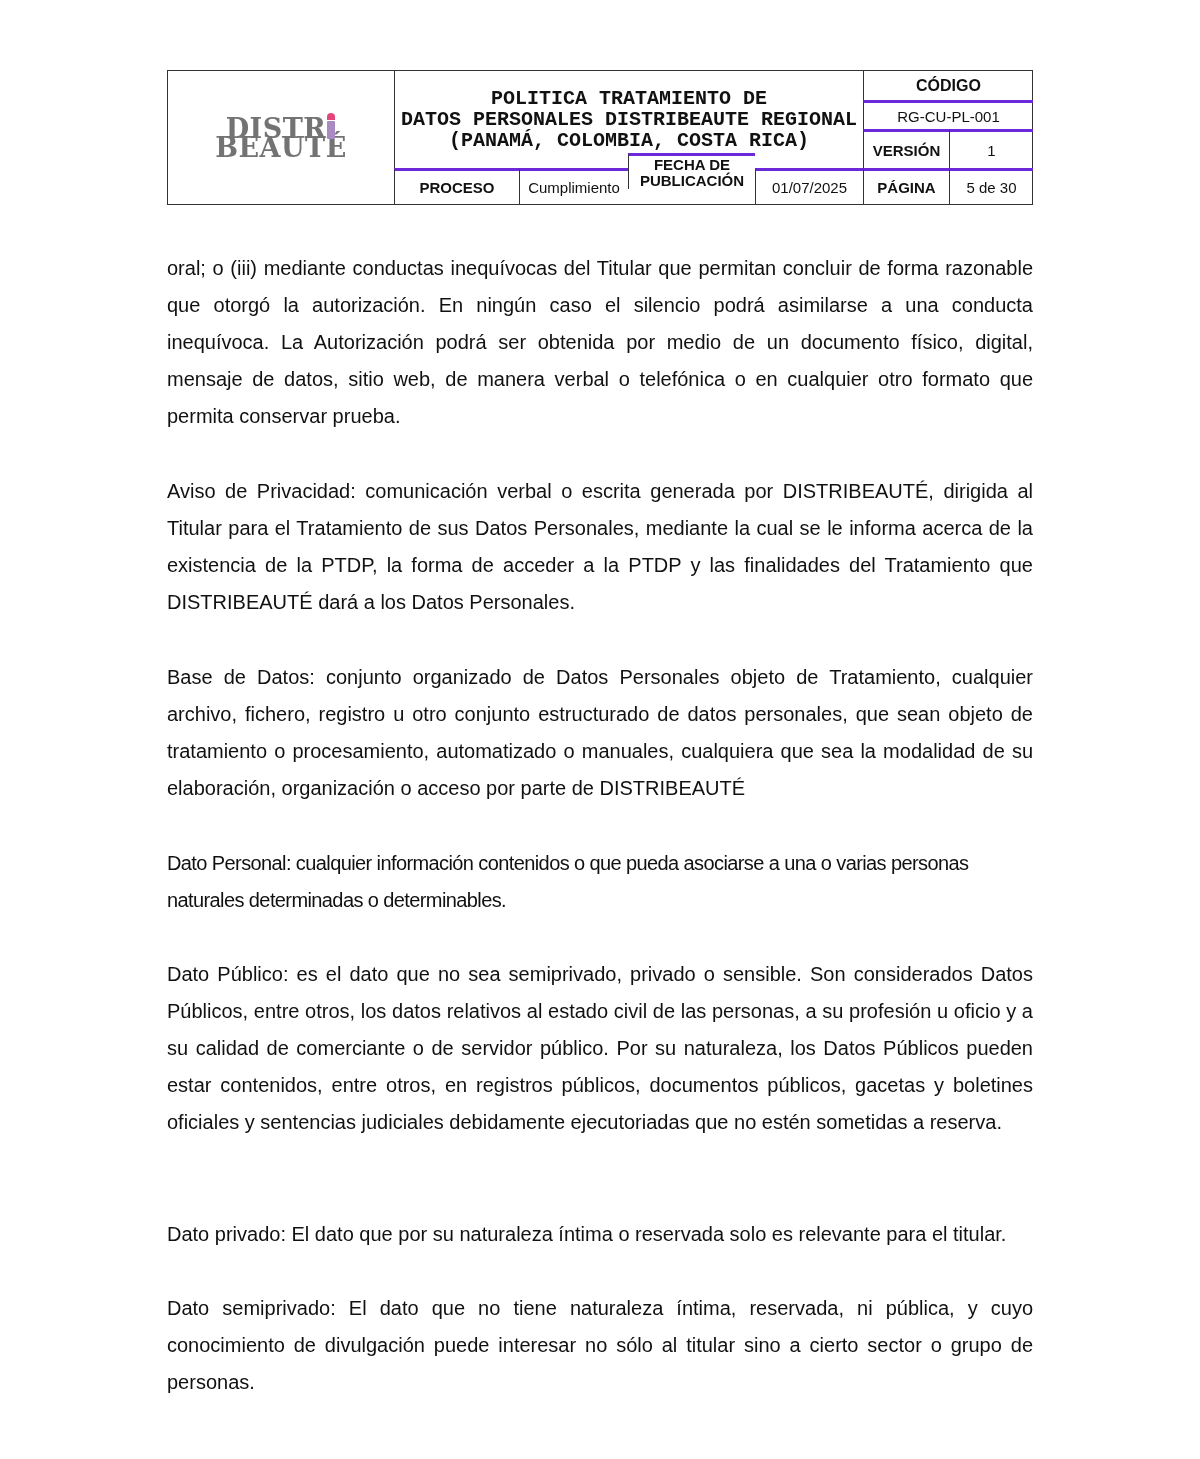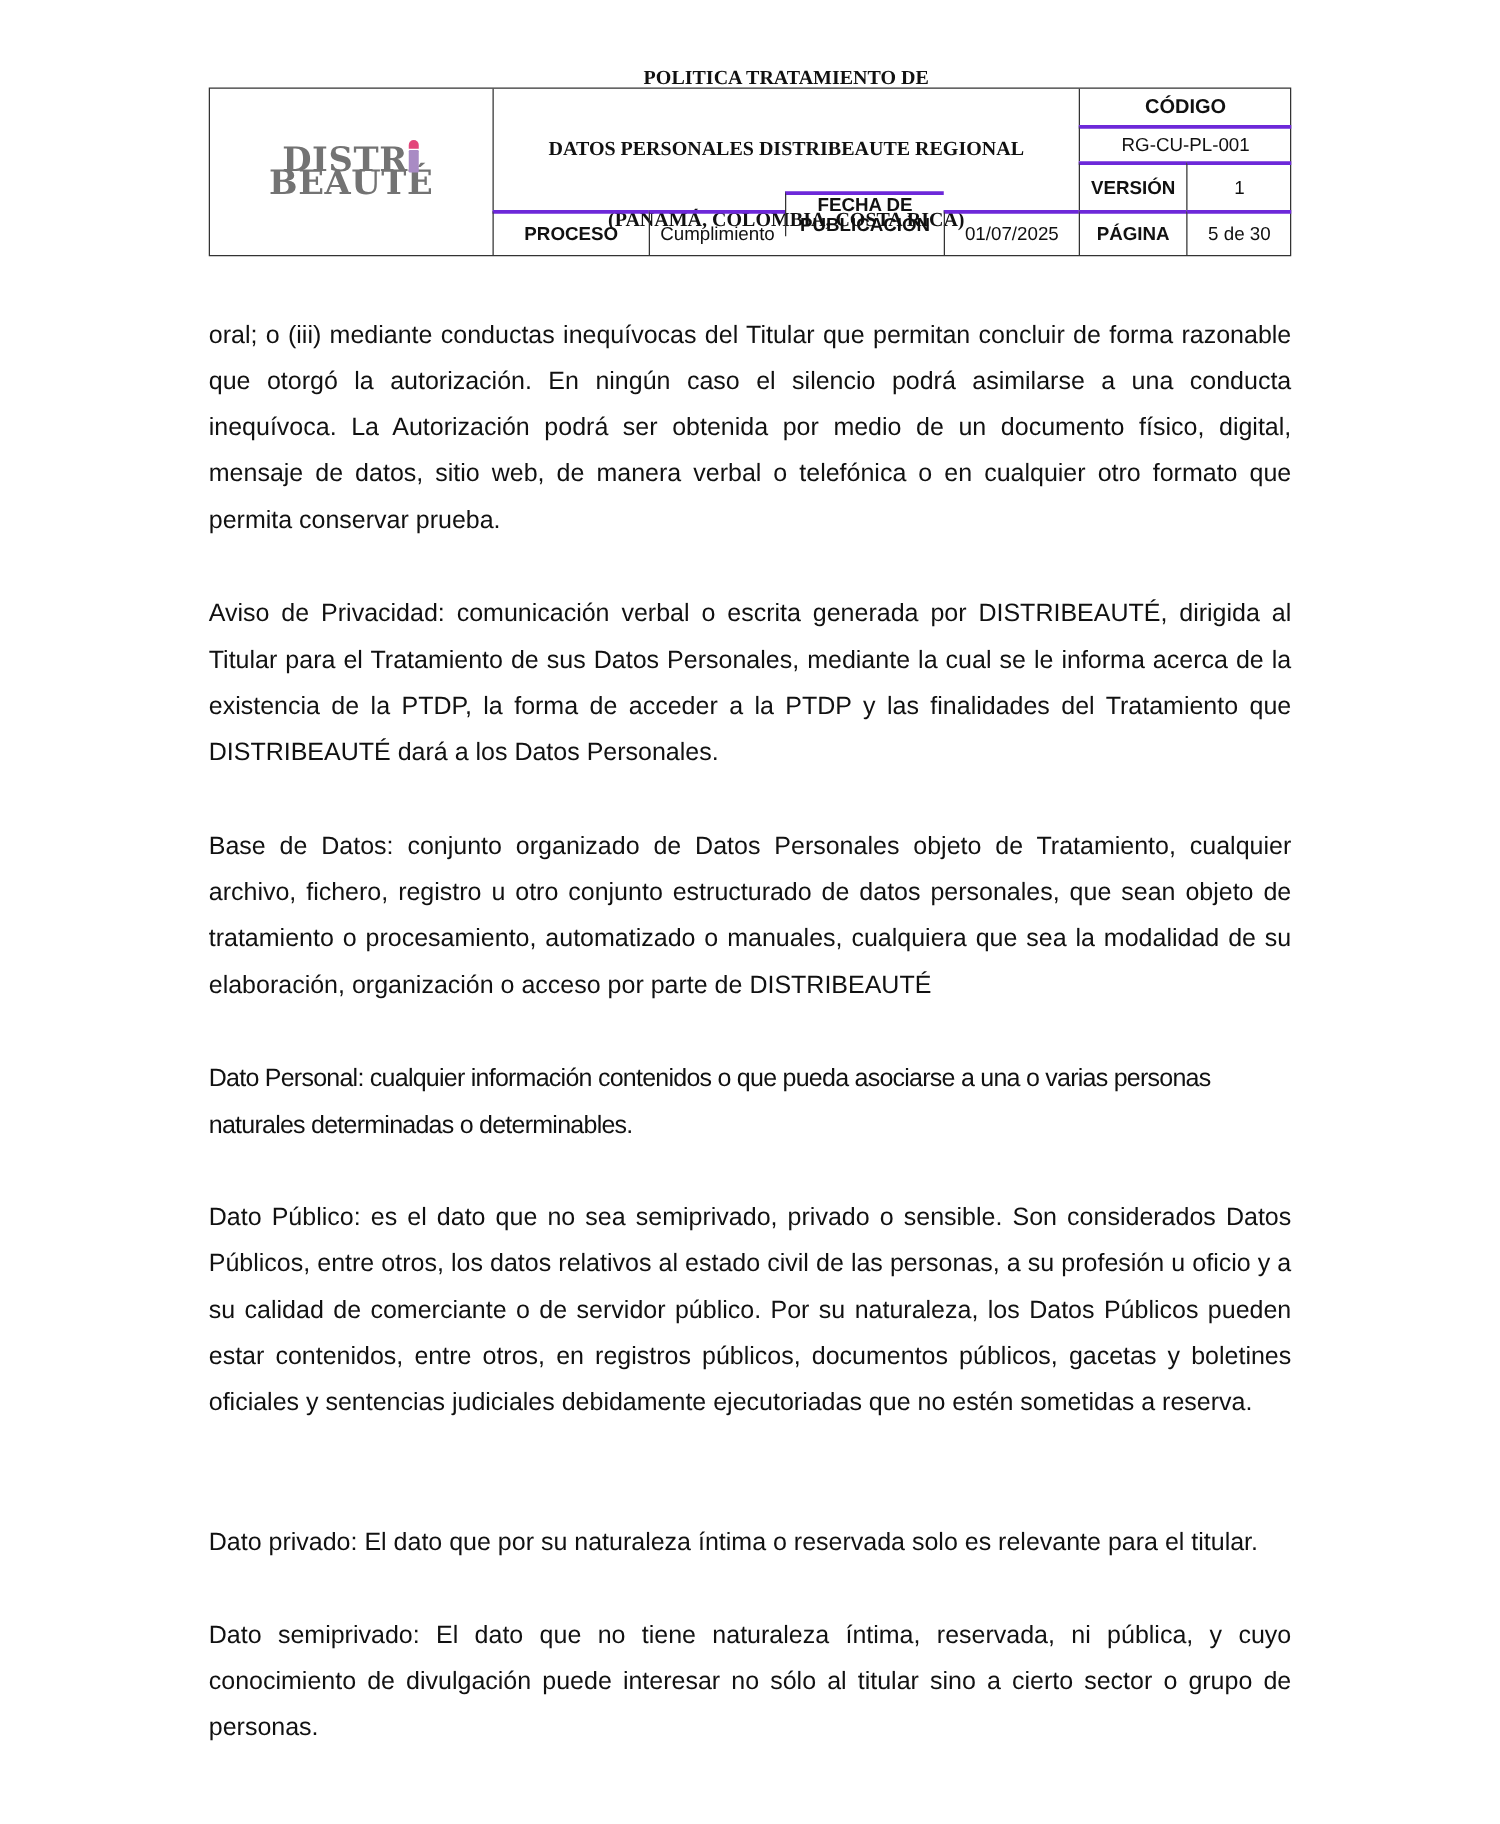--- a/index.html
+++ b/index.html
@@ -5,21 +5,21 @@
   html, body { margin: 0; padding: 0; background: #ffffff; }
   body { width: 1200px; height: 1459px; position: relative; overflow: hidden;
          font-family: "Liberation Sans", sans-serif; color: #111; }
   .hdr { position: absolute; left: 167px; top: 70px; width: 866px; height: 135px;
          border: 1px solid #333; box-sizing: border-box; }
   .cell { position: absolute; box-sizing: border-box; display: flex; align-items: center;
           justify-content: center; text-align: center; font-size: 15px; line-height: 17px; }
   .b { font-weight: bold; }
   .bl { border-left: 1px solid #333; }
   .bt { border-top: 3px solid #6d28d9; }
-  .title { font-family: Liberation Serif, serif; font-weight: bold; font-size: 16px; line-height: 21px; gap: 36px; }
+  .title { font-family: Liberation Mono, monospace; font-weight: bold; font-size: 20px; line-height: 21px; }
   .logo { font-family: "DejaVu Serif", serif; font-weight: bold; font-size: 27px; color: #737373; letter-spacing: 0.5px; }
   .logo .i { display: inline-block; position: relative; width: 8px; height: 18px; margin: 0 1px; vertical-align: -1px;
              background: #a98bc4; border-radius: 1px; }
   .logo .i::before { content: ""; position: absolute; left: 0; top: -8px; width: 8px; height: 7px;
              background: #e3467a; border-radius: 4px 4px 0 0; }
   .body { position: absolute; left: 167px; width: 866px; font-size: 20px; line-height: 37px; text-align: justify; }
   .body p { margin: 0; }
   .body strong { font-weight: normal; }
   .condensed { letter-spacing: -0.6px; }
 </style>

